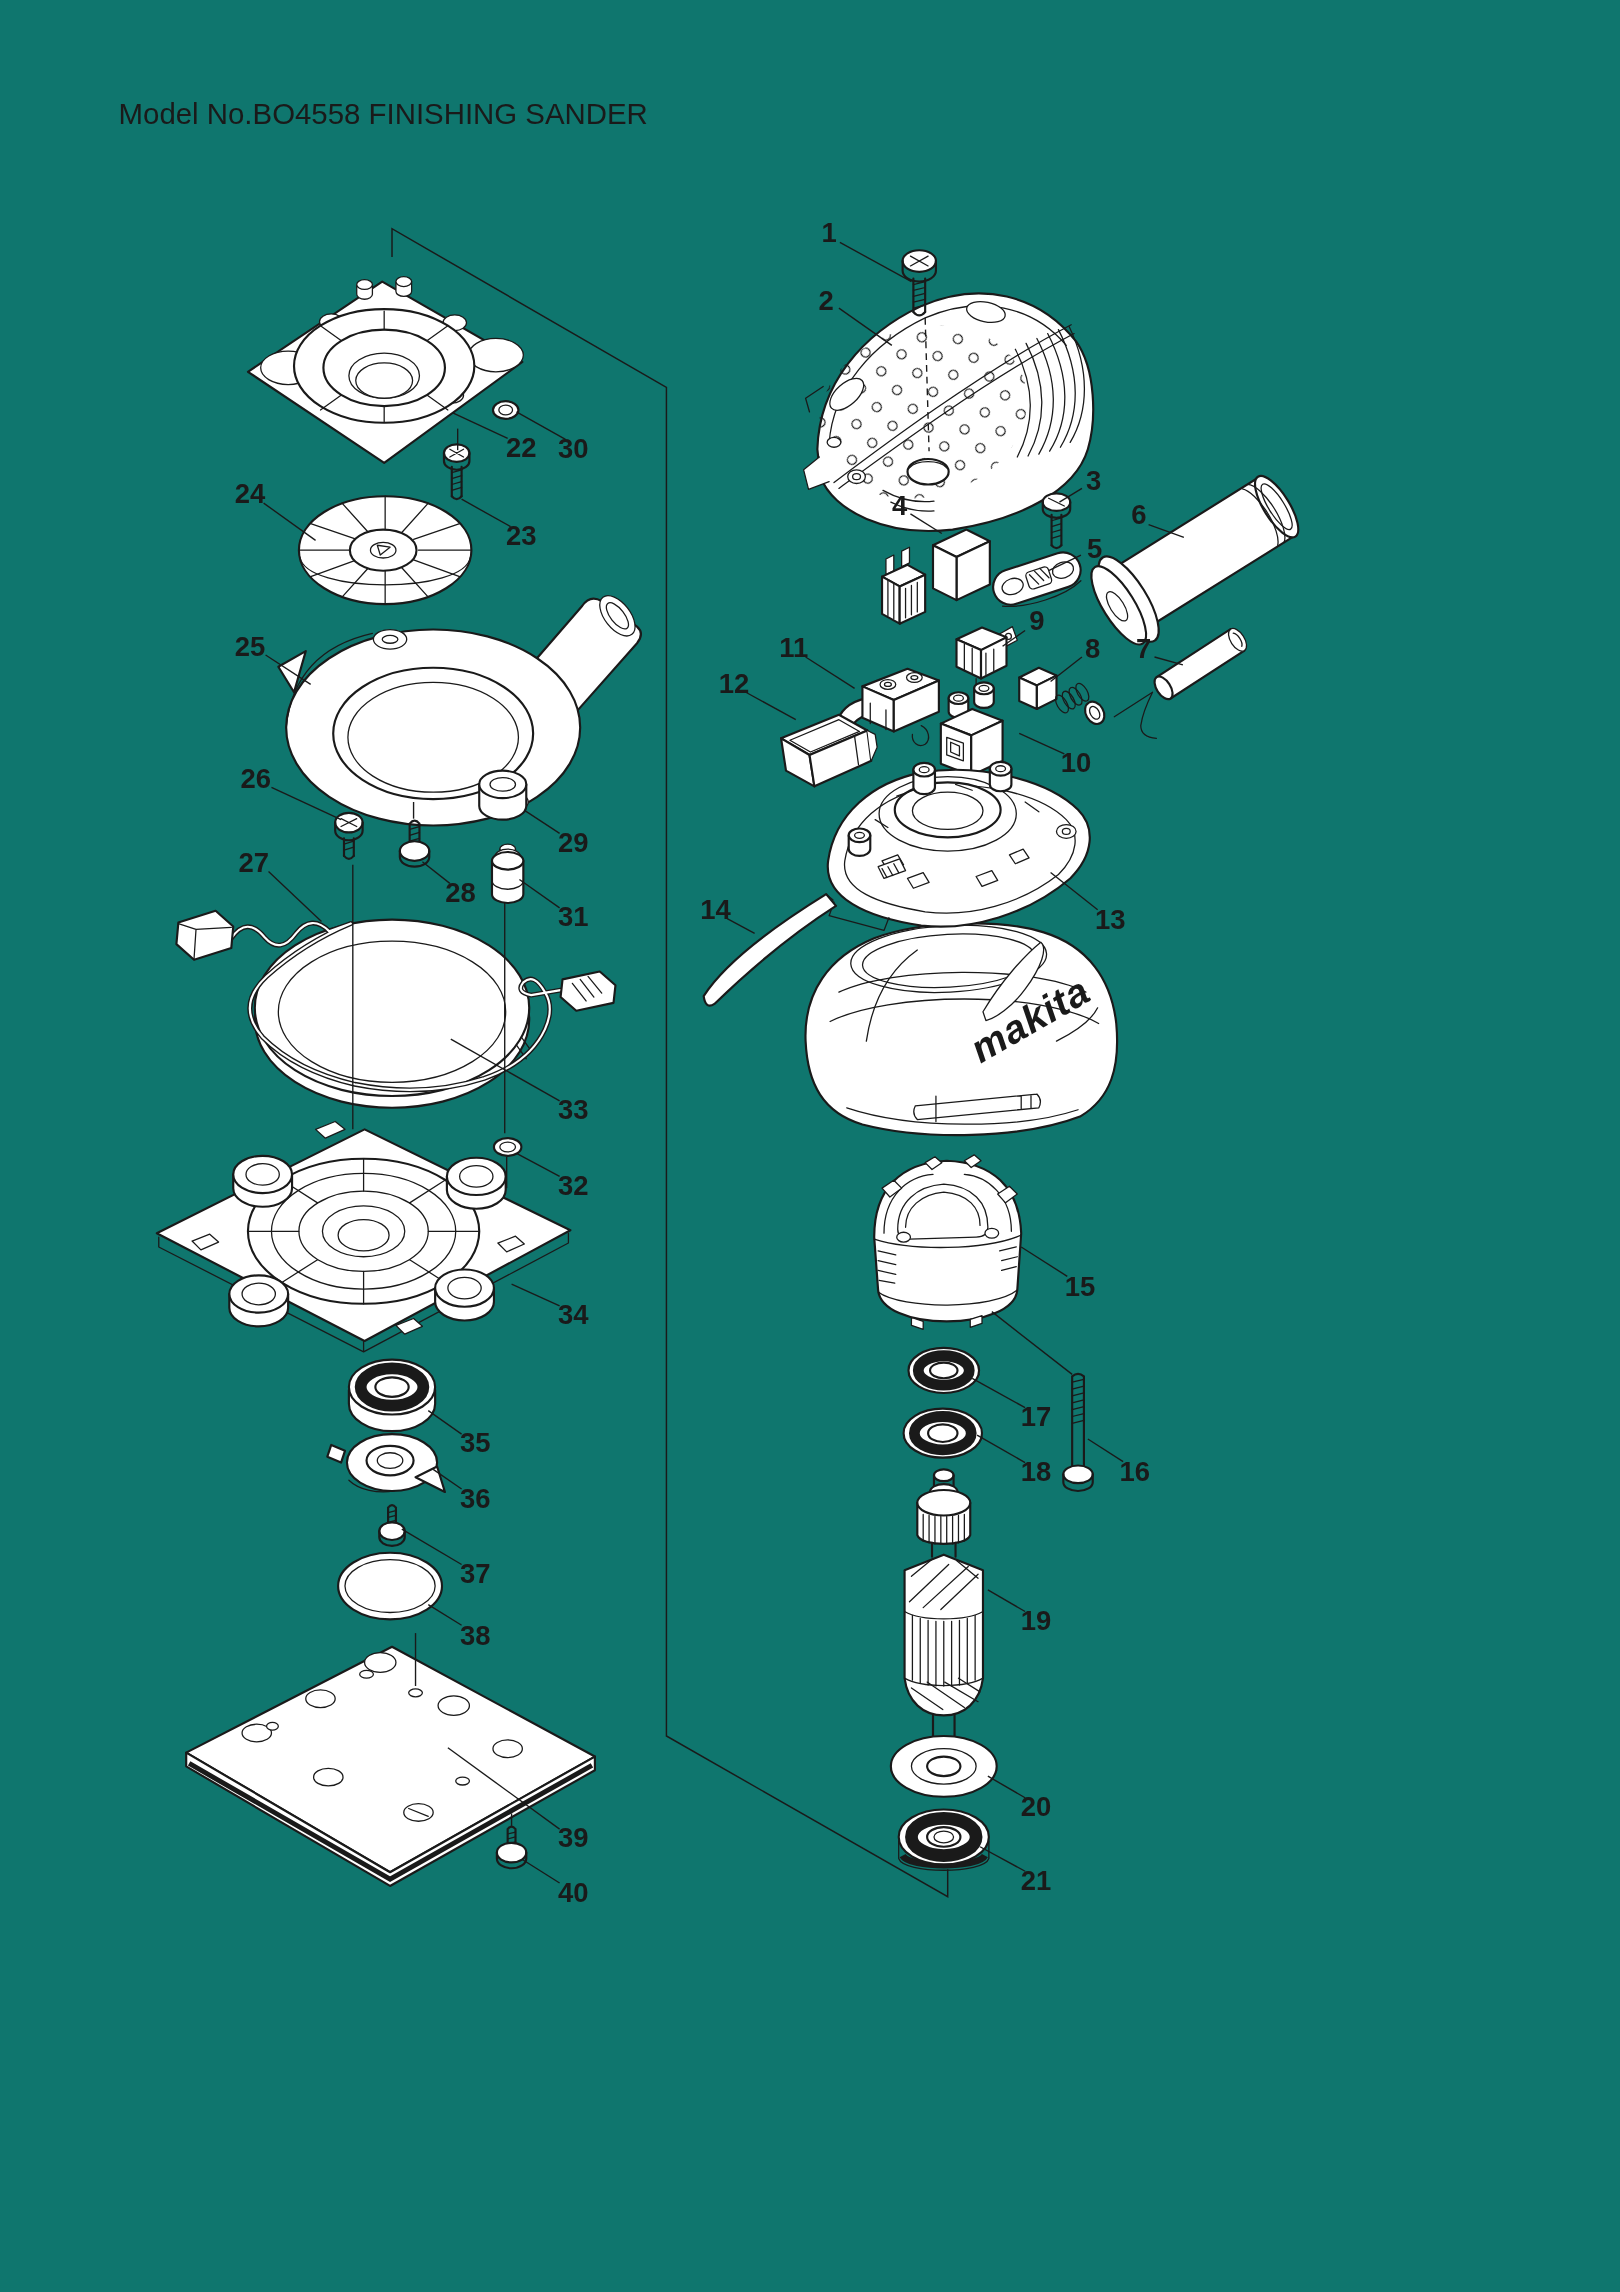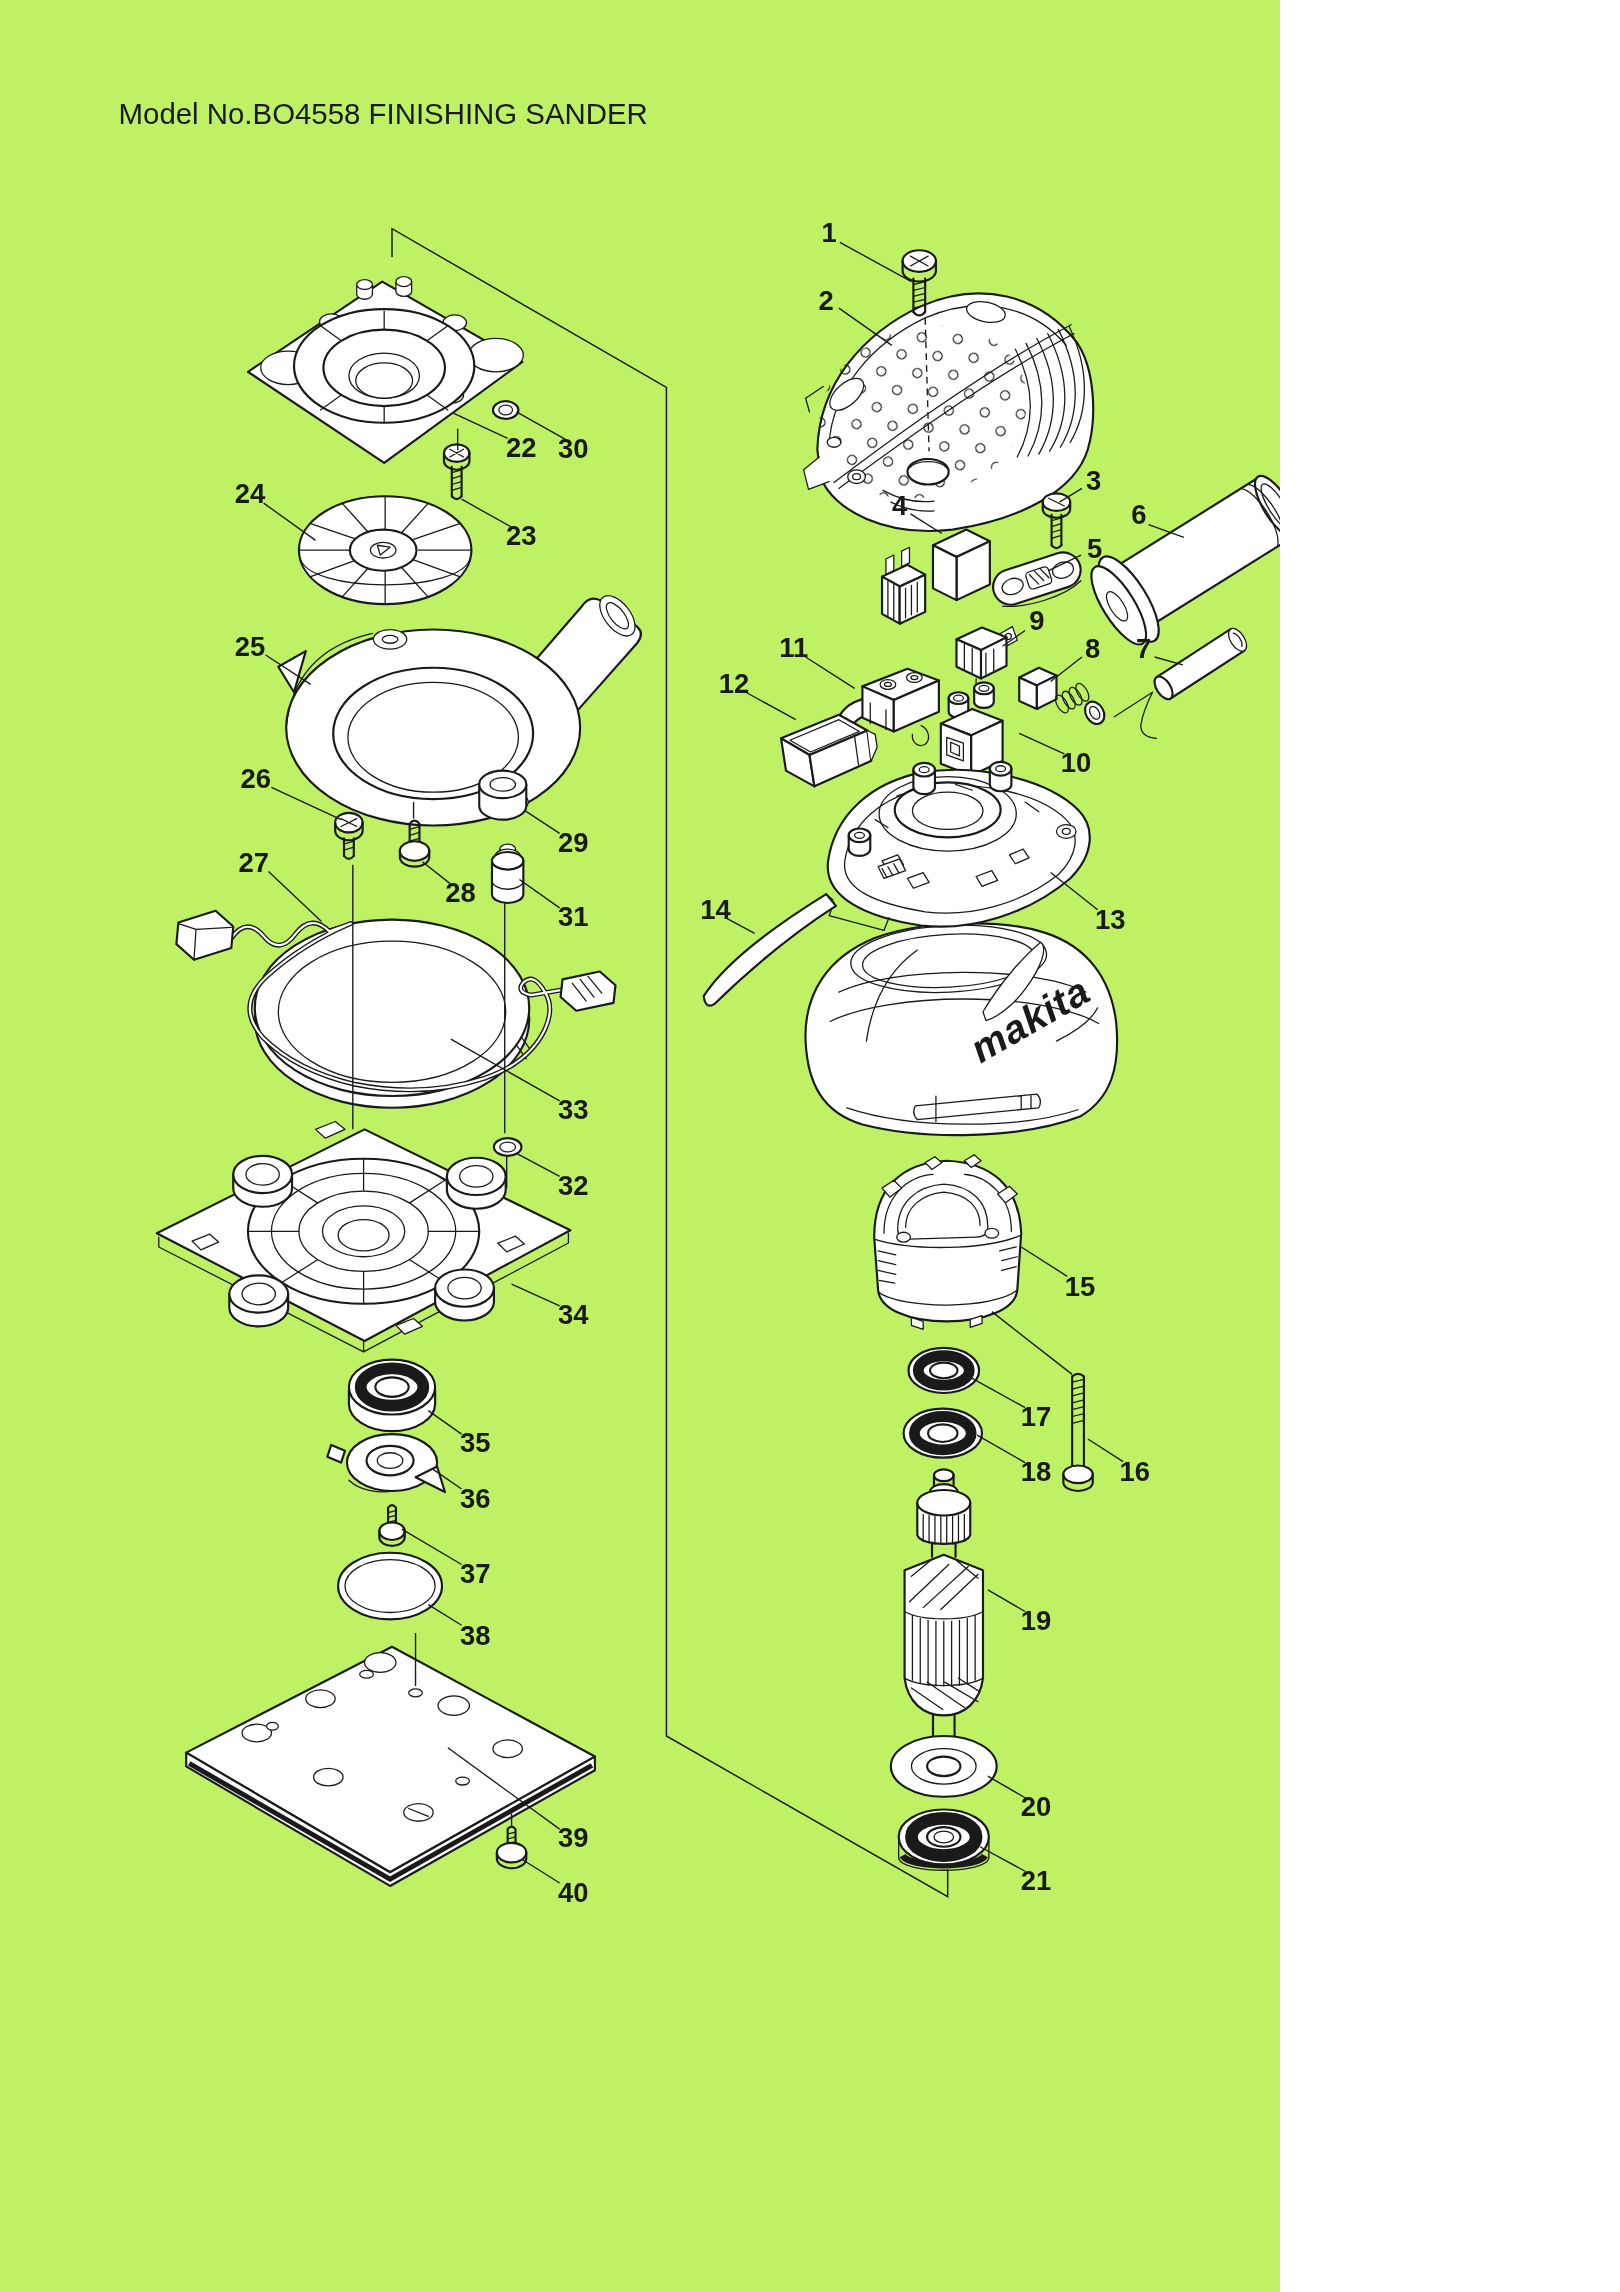--- a/index.html
+++ b/index.html
@@ -1,16 +1,16 @@
 <!DOCTYPE html>
 <html><head>
 <meta charset="utf-8">
 <style>
   html,body{margin:0;padding:0;background:#fff;}
-  .page{position:relative;width:1280px;height:2293px;background:#bef264;overflow:hidden;
+  .page{position:relative;width:1620px;height:2293px;background:#0f766e;overflow:hidden;
         font-family:"Liberation Sans", sans-serif;}
   svg{display:block}
   .ln{fill:none;stroke:#1a1a1a;stroke-width:2.2;stroke-linecap:round;stroke-linejoin:round}
   .tn{fill:none;stroke:#1a1a1a;stroke-width:1.3;stroke-linecap:round;stroke-linejoin:round}
   .wf{fill:#ffffff;stroke:#1a1a1a;stroke-width:2.2;stroke-linecap:round;stroke-linejoin:round}
   .wt{fill:#ffffff;stroke:#1a1a1a;stroke-width:1.3;stroke-linecap:round;stroke-linejoin:round}
   .leader{stroke:#1a1a1a;stroke-width:1.4;fill:none}
   .phantom{stroke:#1a1a1a;stroke-width:1.5;fill:none}
   .ctick{stroke:#1a1a1a;stroke-width:1.4;fill:none}
   .dash{stroke-dasharray:7 5}

